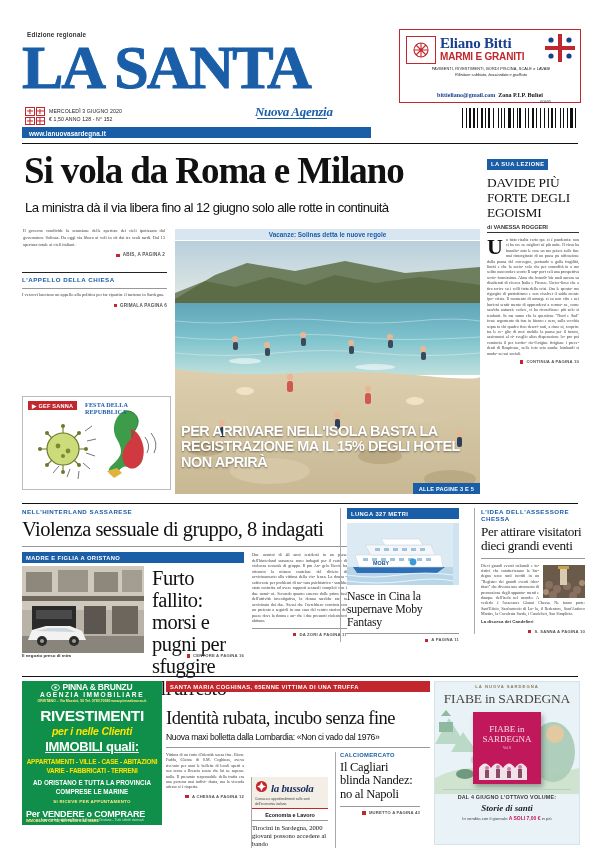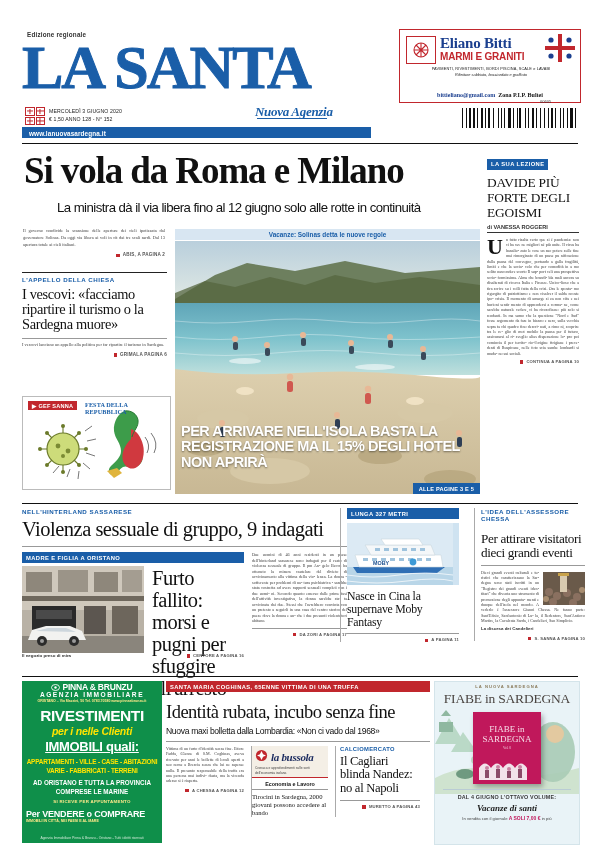--- a/index.html
+++ b/index.html
@@ -43,21 +43,21 @@
   .topad-tel{position:absolute;left:0;top:49px;right:0;text-align:center;font-family:"Liberation Serif",serif;font-weight:bold;font-size:11px;color:#c1272d;}
   .topad-mail{position:absolute;left:0;top:62px;right:0;text-align:center;font-family:"Liberation Serif",serif;font-weight:bold;font-size:6px;color:#1b3f8f;}
   .topad-mail i{color:#111;font-style:normal;}
   .barcode{position:absolute;left:462px;top:104px;width:116px;height:24px;display:flex;align-items:flex-end;gap:.7px;overflow:hidden;}
   .barcode i{display:block;background:#111;height:20px;}
   .bcnum{position:absolute;left:540px;top:99px;font-family:"Liberation Sans",sans-serif;font-size:4px;color:#333;}
 
   
   .topsep{position:absolute;left:22px;top:143px;width:556px;border-top:1.4px solid #111;}
   .mainhl{position:absolute;left:24px;top:152px;width:455px;font-size:37px;font-weight:bold;letter-spacing:-1.1px;line-height:38px;}
-  .mainsub{position:absolute;left:25px;top:200px;width:460px;font-family:"Liberation Sans",sans-serif;font-weight:normal;font-size:13.2px;color:#111;letter-spacing:-.55px;margin-left:32px;}
+  .mainsub{position:absolute;left:25px;top:200px;width:460px;font-family:"Liberation Sans",sans-serif;font-weight:normal;font-size:13.2px;color:#111;letter-spacing:-.55px;}
   .maintext{position:absolute;left:23px;top:228px;width:142px;}
   .maintext .ref{margin-top:4px;}
 
   
   .photo{position:absolute;left:175px;top:241px;width:305px;height:253px;overflow:hidden;}
   .photo-cap{position:absolute;left:175px;top:229px;width:305px;height:11px;background:#d8e6f2;}
   .photo-cap span{position:absolute;left:0;right:0;top:2px;text-align:center;font-family:"Liberation Sans",sans-serif;font-weight:bold;font-size:6.4px;color:#1a5ea8;}
   .ph-overlay{position:absolute;left:6px;bottom:24px;right:4px;font-family:"Liberation Sans",sans-serif;font-weight:bold;font-size:14.5px;line-height:15.5px;color:#fff;letter-spacing:-.5px;text-shadow:0 1px 2px rgba(0,0,0,.45);}
   .ph-ref{position:absolute;right:0;bottom:0;background:#1a5ea8;padding:2.5px 6px;font-family:"Liberation Sans",sans-serif;font-weight:bold;font-size:5.6px;color:#fff;letter-spacing:.2px;}
 
@@ -71,42 +71,42 @@
   
   .midsep{position:absolute;left:22px;top:503px;width:556px;border-top:1.2px solid #111;}
   .mid-left{position:absolute;left:22px;top:508px;width:325px;}
   .mid-left .hl{font-size:20.5px;line-height:22px;letter-spacing:-.5px;margin-top:3px;}
   .sub-photo{position:absolute;left:0;top:0;width:122px;height:87px;overflow:hidden;}
   .sub-hl{position:absolute;left:130px;top:-2px;width:90px;font-size:13.6px;line-height:14.6px;letter-spacing:-.3px;}
   .ship-col{position:absolute;left:340px;top:508px;width:112px;}
   .ship-img{width:112px;height:62px;margin-top:4px;overflow:hidden;background:#cfe3f1;}
   .ship-col .hl{font-size:11.8px;line-height:12.8px;margin-top:5px;letter-spacing:-.25px;}
   .right-col{position:absolute;left:474px;top:508px;width:104px;}
-  .right-col .hl{font-size:13.2px;line-height:13.8px;margin-top:10px;letter-spacing:-.35px;}
+  .right-col .hl{font-size:13.2px;line-height:13.8px;margin-top:3px;letter-spacing:-.35px;}
   .rc-photo{float:right;width:42px;height:33px;margin:2px 0 2px 4px;overflow:hidden;}
   .rc-cap{font-family:"Liberation Sans",sans-serif;font-weight:bold;font-size:4.4px;color:#333;line-height:6px;}
 
   
   .botsep{position:absolute;left:22px;top:676px;width:556px;border-top:1.2px solid #111;}
-  .adbox{position:absolute;left:22px;top:681px;width:140px;height:162px;background:#0f8f4a;overflow:hidden;}
+  .adbox{position:absolute;left:22px;top:681px;width:140px;height:144px;background:#0f8f4a;overflow:hidden;}
   .ad-head{position:absolute;left:0;right:0;top:1px;text-align:center;font-family:"Liberation Sans",sans-serif;font-weight:bold;font-size:8.5px;color:#fff;letter-spacing:-.2px;}
   .ad-head2{position:absolute;left:0;right:0;top:10px;text-align:center;font-family:"Liberation Sans",sans-serif;font-weight:bold;font-size:6.6px;color:#fff;letter-spacing:1.5px;}
   .ad-addr{position:absolute;left:0;right:0;top:18px;text-align:center;font-family:"Liberation Sans",sans-serif;font-weight:bold;font-size:3.5px;color:#ffe98a;}
   .ad-sel{position:absolute;left:0;right:0;top:26px;text-align:center;font-family:"Liberation Sans",sans-serif;font-weight:bold;font-size:15.5px;color:#fff;letter-spacing:-.4px;}
   .ad-cli{position:absolute;left:0;right:0;top:44px;text-align:center;font-family:"Liberation Sans",sans-serif;font-weight:bold;font-size:10.5px;color:#ffe400;letter-spacing:-.2px;font-style:italic;}
   .ad-imm{position:absolute;left:0;right:0;top:58px;text-align:center;font-family:"Liberation Sans",sans-serif;font-weight:bold;font-size:13px;color:#fff;text-decoration:underline;letter-spacing:-.3px;}
   .ad-types{position:absolute;left:3px;right:3px;top:76px;text-align:center;font-family:"Liberation Sans",sans-serif;font-weight:bold;font-size:6.4px;color:#ffe400;line-height:9px;letter-spacing:-.2px;}
   .ad-prov{position:absolute;left:3px;right:3px;top:98px;text-align:center;font-family:"Liberation Sans",sans-serif;font-weight:bold;font-size:6.3px;color:#fff;line-height:8.5px;}
   .ad-app{position:absolute;left:0;right:0;top:118px;text-align:center;font-family:"Liberation Sans",sans-serif;font-weight:bold;font-size:4.4px;color:#ffe98a;letter-spacing:.3px;}
   .ad-vend{position:absolute;left:4px;top:128px;font-family:"Liberation Sans",sans-serif;font-weight:bold;font-size:9px;color:#fff;letter-spacing:-.2px;}
   .ad-vend2{position:absolute;left:4px;top:138px;font-family:"Liberation Sans",sans-serif;font-weight:bold;font-size:3.6px;color:#ffe98a;}
   .ad-foot{position:absolute;left:0;right:0;bottom:2px;text-align:center;font-family:"Liberation Sans",sans-serif;font-size:3.4px;color:#cfe8d6;line-height:5px;}
 
   .botmid{position:absolute;left:166px;top:681px;width:264px;}
-  .botmid .hl{font-size:18.5px;line-height:19px;letter-spacing:-.5px;margin-top:11px;}
+  .botmid .hl{font-size:18.5px;line-height:19px;letter-spacing:-.5px;margin-top:17px;}
   .botmid-sub{font-family:"Liberation Sans",sans-serif;font-size:8.6px;color:#111;letter-spacing:-.35px;margin-top:4px;}
   .bussola{width:76px;}
   .buss-logo{background:#f4efe6;border-bottom:1px solid #c1272d;padding:2px 3px;}
   .buss-name{font-family:"Liberation Serif",serif;font-weight:bold;font-style:italic;font-size:11px;color:#1a2a5e;letter-spacing:-.3px;}
   .buss-tag{font-family:"Liberation Sans",sans-serif;font-size:3.3px;color:#444;line-height:4.5px;}
   .buss-sec{font-family:"Liberation Sans",sans-serif;font-weight:bold;font-size:5.4px;color:#111;text-align:center;padding:2.5px 0;border-bottom:.6px solid #999;}
   .buss-hl{font-family:"Liberation Serif",serif;font-size:6.6px;line-height:8px;color:#111;margin-top:3px;}
   .calcio{width:80px;}
   .calcio .hl{font-size:12.6px;line-height:13.4px;letter-spacing:-.3px;margin-top:3px;}
 
@@ -342,21 +342,20 @@
           <ellipse cx="200" cy="126" rx="20" ry="3"></ellipse>
       </g>
     </svg>
     <div class="ph-overlay">PER ARRIVARE NELL'ISOLA BASTA LA REGISTRAZIONE MA IL 15% DEGLI HOTEL NON APRIRÀ</div>
     <div class="ph-ref">ALLE PAGINE 3 E 5</div>
   </div>
 
   <div class="lcol">
     <div class="rule" style="margin-bottom:3px;"></div>
     <div class="kicker">L'APPELLO DELLA CHIESA</div>
-    <div class="hl">I vescovi: «facciamo ripartire il turismo o la Sardegna muore»</div>
     <div class="rule-thin" style="margin:5px 0 3px;"></div>
     <div class="body-txt">I vescovi lanciano un appello alla politica per far ripartire il turismo in Sardegna.</div>
     <div class="ref" style="margin-top:4px;">GRIMALA PAGINA 6</div>
   </div>
 
   <div class="cartoon">
     <svg width="147" height="92" viewBox="0 0 147 92">
       <rect width="147" height="92" fill="#fff"></rect>
 
       <g transform="translate(40,52)">
@@ -414,21 +413,21 @@
       <span style="float:left;font-family:'Liberation Serif',serif;font-size:22px;line-height:17px;font-weight:bold;margin:1px 3px 0 0;color:#111;">U</span>
       <div class="body-txt" style="font-size:4.1px;line-height:5.4px;">n fatto risalta certo que si è pandemia: non ci ha sve ne migliori né più unite. Il virus ha banaliz- zato le cose un suo potere sulle fine mai rimorginato di un passe pu nificazione dalla pausa del convegno, portando a galla fragilità, limiti e che la socia- colo che per comodità in a mo solito nascondere scorto Il sup- port celi una prospettiva scrio- formissima. Alma che brandi- bla mali ancora su disalterati di ricerca Italia e Firenze. Unico-lioso che a tira scrive su i colli fatta della crisi. Ora le sposta- mo rigurgito di patriottismo e non cisalver il salda ncoste ipo- crisia. Il momento di amarge si za non cifa e nei burioni sentir mento di apprendersi a corma- ne, come sarebbe naturale cedere, ci ha ricoscibene: più solo si rendanti. In ma sumo che la questione "Nord e Sud" fosse argomento da fare in bianco e nero, sulla vecchia sopra ta chi quadro fino descri- nati, a rimo ni, scoprire tra le re- glio di mot mobilo la pausa per il futuro, assicurarsi al ri- sveglio alias disperazione lo- pro poi comincia il per territo- rio-l'origine ftrigiane i prece- denti di Ruspicane, nelle foto scia sambe lombardi si muda- no sui sociali.</div>
     </div>
     <div class="ref" style="margin-top:3px;font-size:4.2px;">CONTINUA A PAGINA 10</div>
   </div>
 
   <div class="midsep"></div>
 
   <div class="mid-left">
     <div class="kicker">NELL'HINTERLAND SASSARESE</div>
-    <div class="hl">Violenza sessuale di gruppo, 9 indagati</div>
+    <div class="hl">Violenza sessuale di gruppo, 8 indagati</div>
     <div class="rule-thin" style="margin:6px 0 0;"></div>
 
     <div style="position:relative;margin-top:5px;height:110px;">
 
       <div style="position:absolute;left:0;top:0;width:222px;">
         <span class="kicker-bar">MADRE E FIGLIA A ORISTANO</span>
         <div style="position:relative;height:92px;margin-top:3px;">
           <div class="sub-photo">
             <svg width="122" height="87" viewBox="0 0 122 87" preserveAspectRatio="none">
               <rect width="122" height="87" fill="#b9b2a6"></rect>
@@ -562,30 +561,30 @@
     <div class="ad-prov">AD ORISTANO E TUTTA LA PROVINCIA COMPRESE LE MARINE</div>
     <div class="ad-app">SI RICEVE PER APPUNTAMENTO</div>
     <div class="ad-vend">Per VENDERE o COMPRARE</div>
     <div class="ad-vend2">IMMOBILI IN CITTÀ, NEI PAESI E AL MARE</div>
     <div class="ad-foot">Agenzia Immobiliare Pinna &amp; Brunzu - Oristano - Tutti i diritti riservati</div>
   </div>
 
   <div class="botmid">
     <span class="kicker-bar red">SANTA MARIA COGHINAS, 65ENNE VITTIMA DI UNA TRUFFA</span>
     <div class="hl">Identità rubata, incubo senza fine</div>
-    <div class="botmid-sub">Nuova maxi bolletta dalla Lombardia: «Non ci vado dal 1968»</div>
+    <div class="botmid-sub">Nuova maxi bolletta dalla Lombardia: «Non ci vado dal 1976»</div>
     <div class="rule-thin" style="margin:5px 0 4px;"></div>
 
     <div style="display:flex;gap:7px;">
       <div style="width:78px;">
         <div class="body-txt" style="font-size:4.1px;line-height:5.4px;">Vittima di un furto d'identità senza fine. Ettore Fadda, 65enne di S.M. Coghinas, aveva ricevuto per anni le bollette di locali aperti a suo nome a Brescia senza che lui ne sapesse nulla. Il presunto responsabile della truffa era una persona mai indivi- duata, ma la vicenda adesso si è riaperta.</div>
         <div class="ref" style="margin-top:4px;font-size:4.2px;">A CHESSA A PAGINA 12</div>
       </div>
 
-      <div class="bussola vrule" style="padding-left:0;">
+      <div class="bussola vrule" style="padding-left:0;margin-top:25px;">
         <div class="buss-logo">
           <div style="display:flex;align-items:center;gap:3px;">
             <span>
               <svg width="13" height="13" viewBox="0 0 13 13">
                   <circle cx="6.5" cy="6.5" r="5.6" fill="#c1272d"></circle>
                   <path d="M6.5 2l1.6 3.3L11 6.5 8.1 7.8 6.5 11 4.9 7.8 2 6.5l2.9-1.2z" fill="#fff"></path>
                 </svg>
             </span>
             <span class="buss-name">la bussola</span>
           </div>
@@ -647,21 +646,21 @@
         <g fill="#c97fa0">
             <circle cx="8" cy="10" r="2"></circle>
             <circle cx="19" cy="9" r="2"></circle>
             <circle cx="30" cy="11" r="2"></circle>
             <circle cx="41" cy="9" r="2"></circle>
           </g>
       </svg>
     </div>
     <div style="position:absolute;left:8px;right:8px;top:107px;border-top:.8px solid #b9ccd4;"></div>
     <div class="book-d1">DAL 4 GIUGNO L'OTTAVO VOLUME:</div>
-    <div class="book-d2">Vacanze di santi</div>
+    <div class="book-d2">Storie di santi</div>
     <div class="book-d3">
       <span>In vendita con il giornale</span>
       <b>A SOLI 7,00 €</b>
       <span>in più</span>
     </div>
   </div>
 
 </div>
 
 </body></html>

